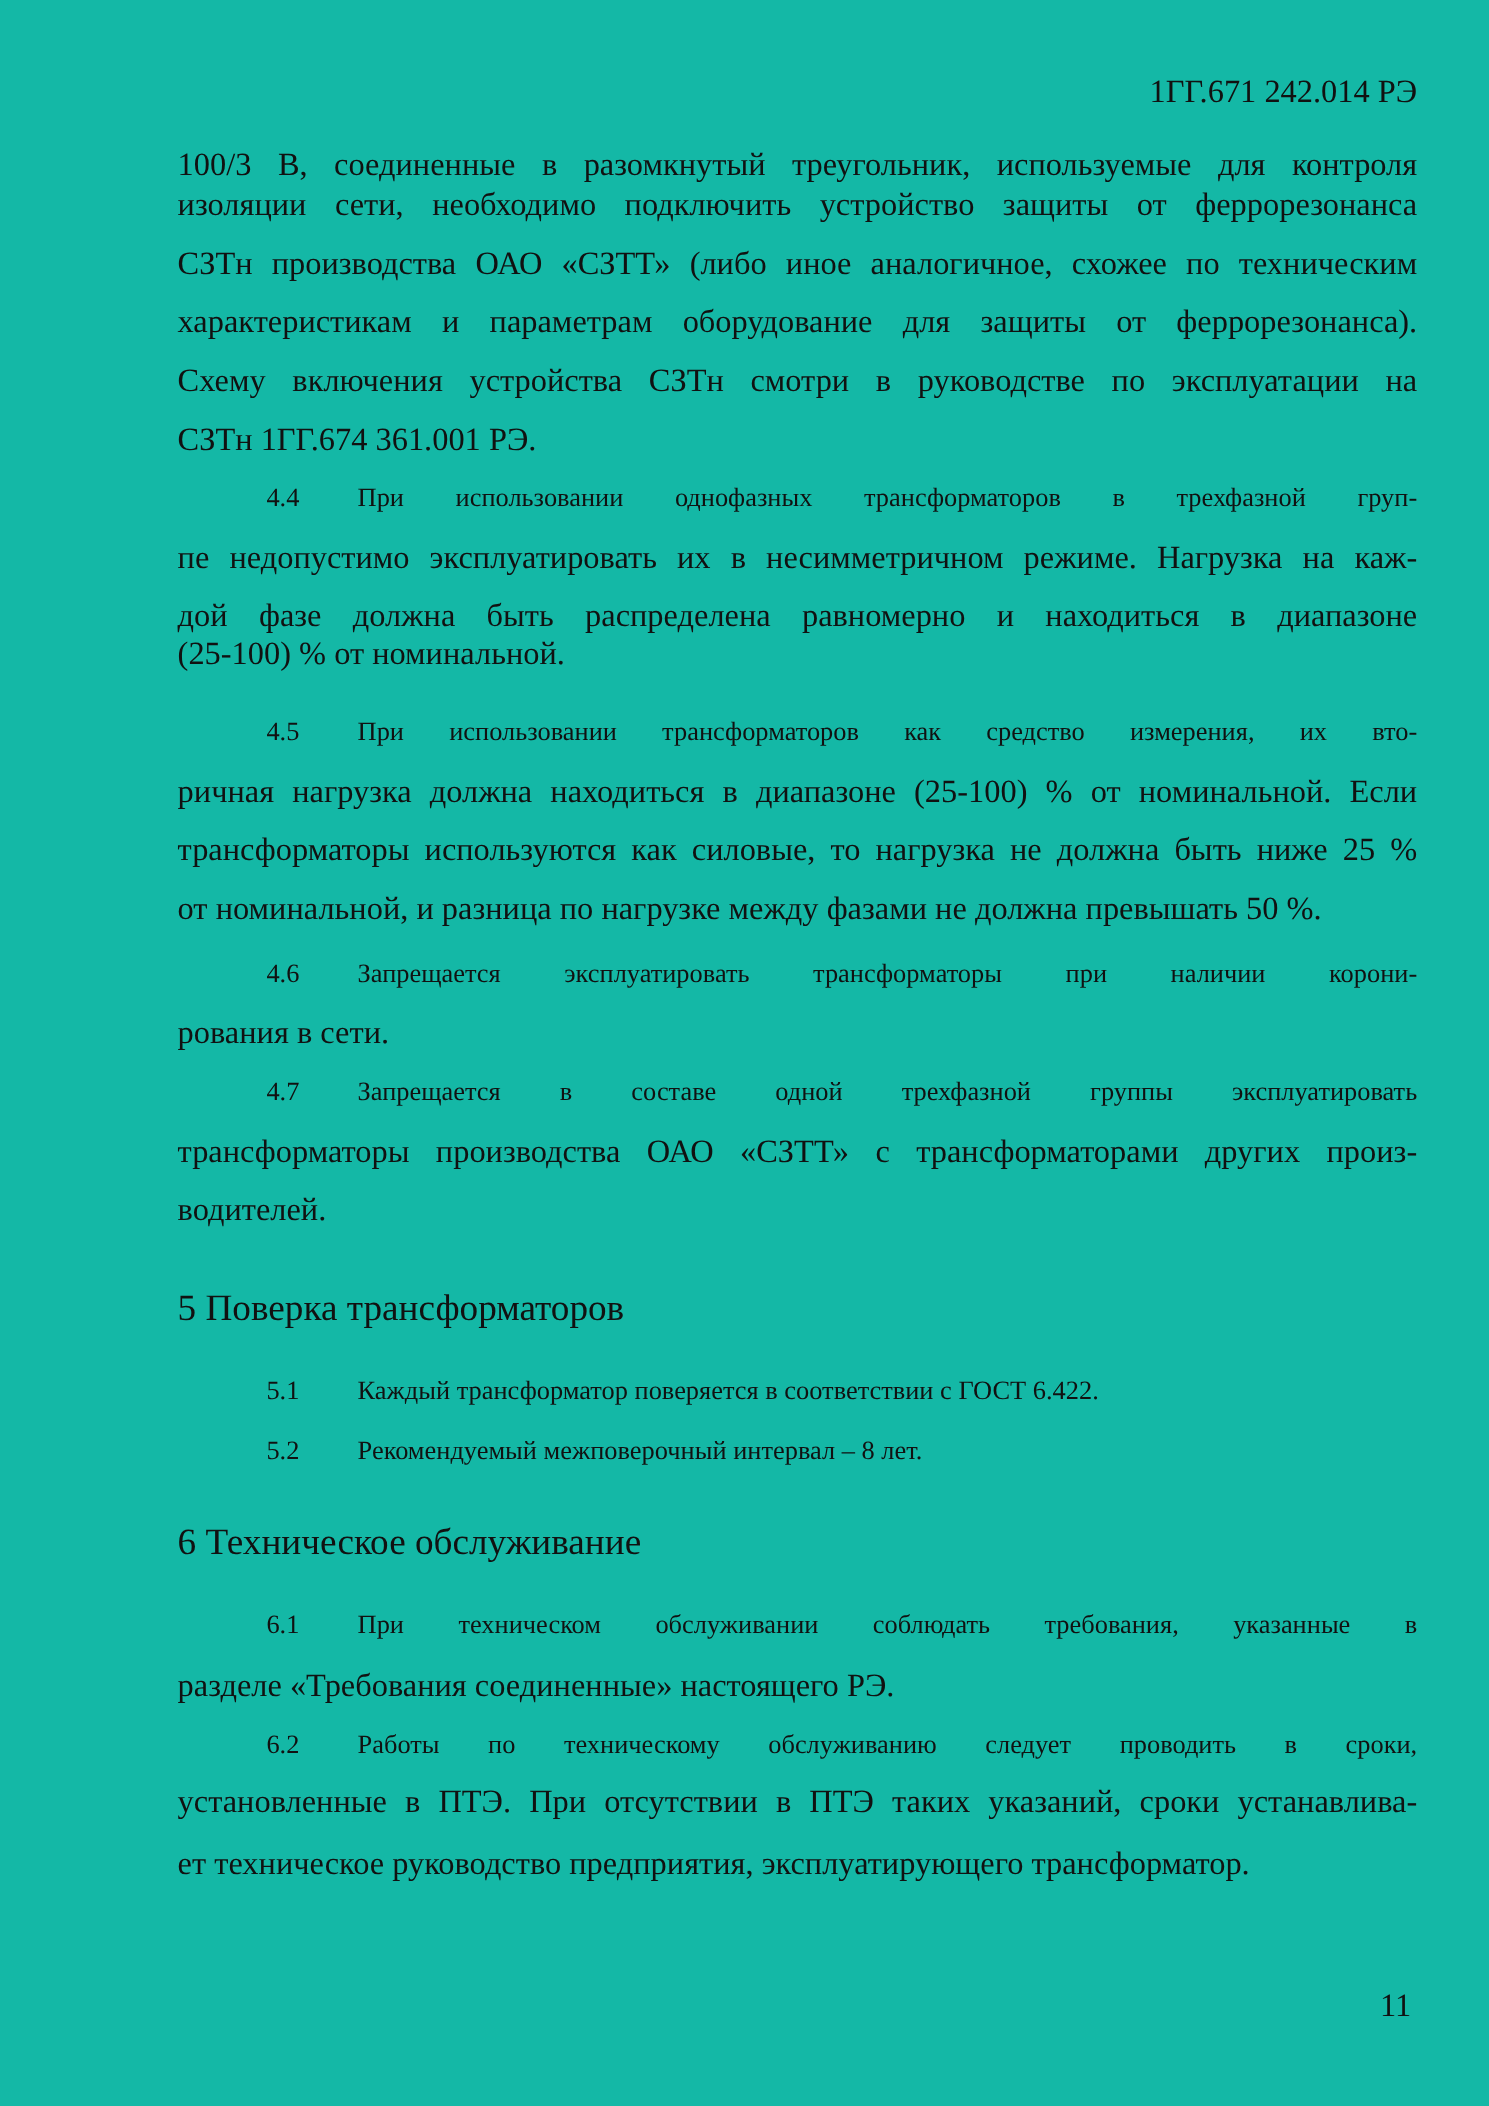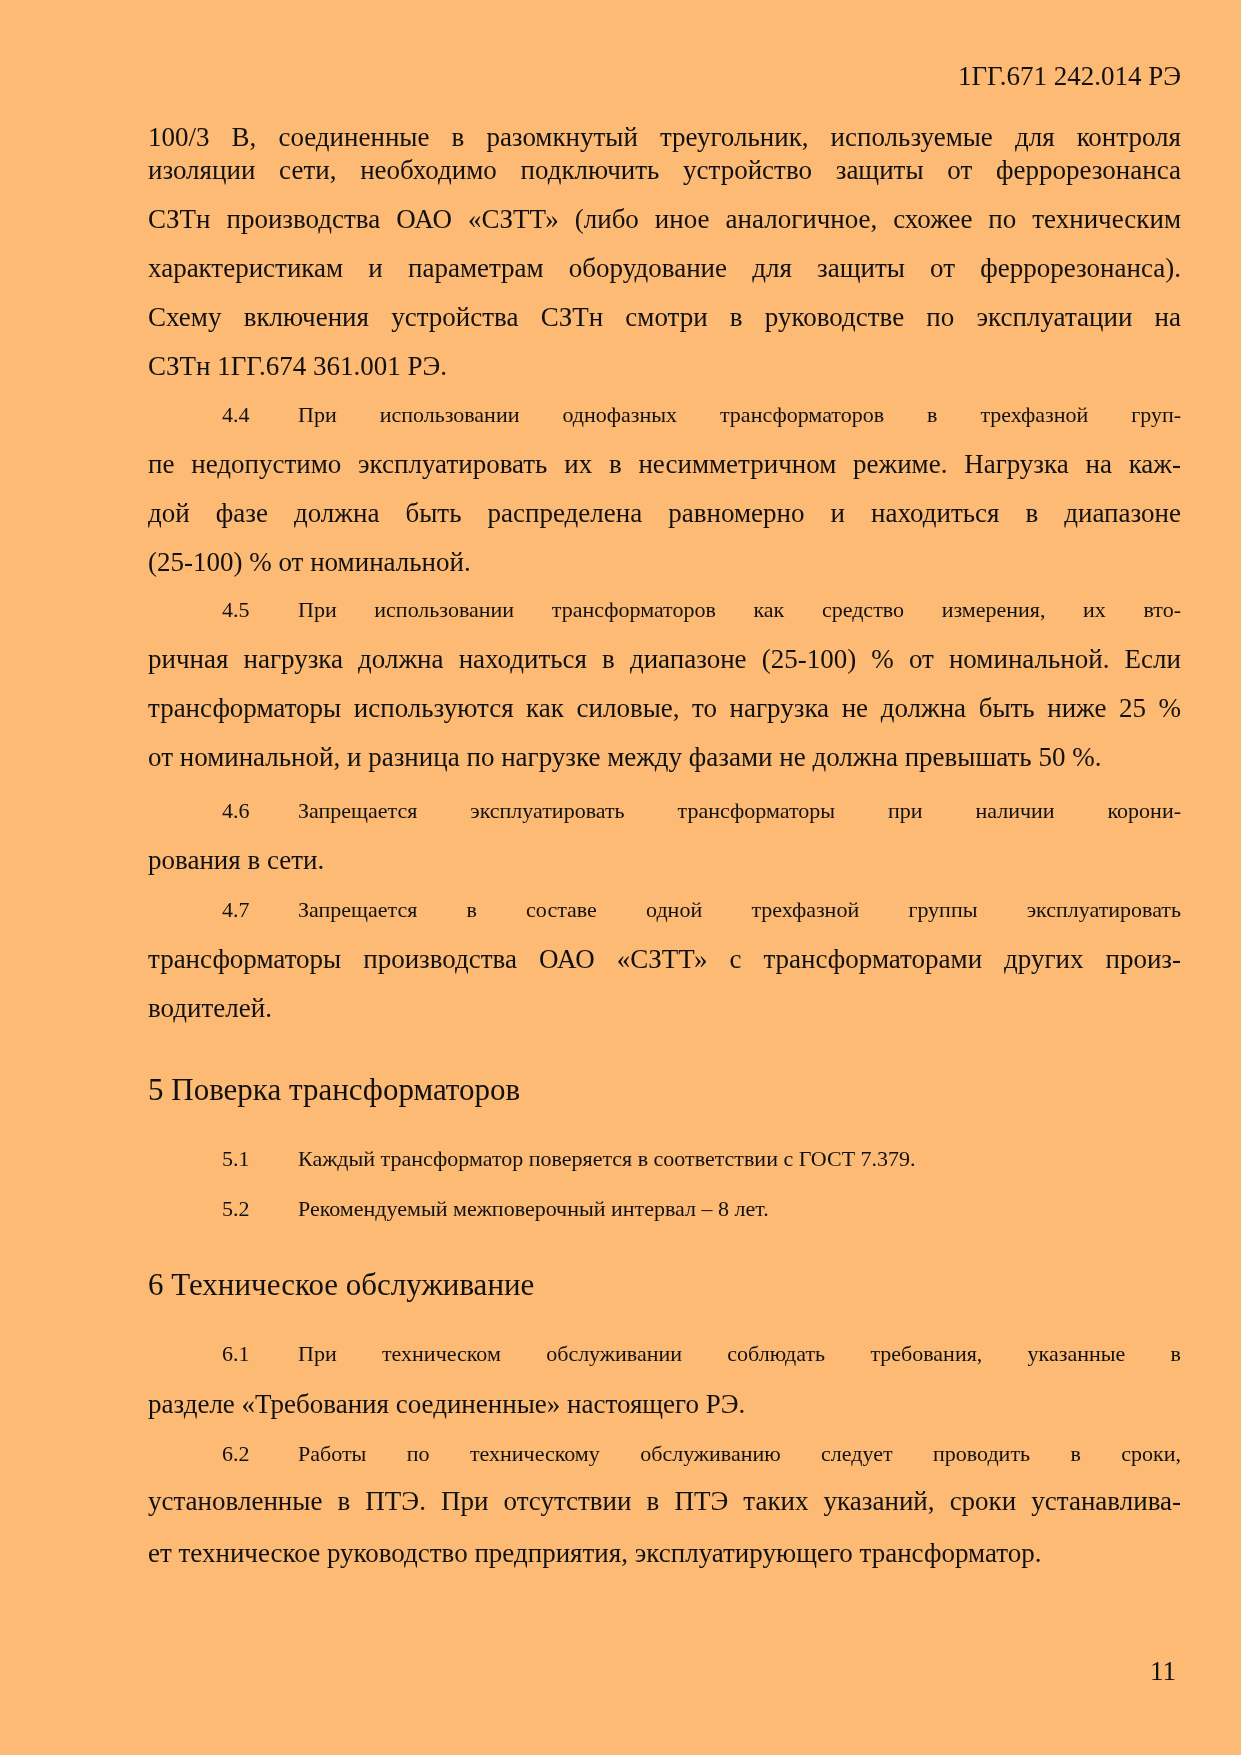--- a/index.html
+++ b/index.html
@@ -1,18 +1,18 @@
 <!DOCTYPE html>
 <html><head>
 <meta charset="utf-8">
 <style>
   html, body { margin: 0; padding: 0; background: #ffffff; }
   body { width: 1241px; height: 1755px; position: relative; overflow: hidden;
          font-family: "Liberation Serif", "DejaVu Serif", serif; color: #111111; }
-  .page { position: absolute; left: 0; top: 0; width: 1241px; height: 1755px; background: #fdba74; }
+  .page { position: absolute; left: 0; top: 0; width: 1241px; height: 1755px; background: #14b8a6; }
   .hdr { position: absolute; right: 60px; top: 60px; font-size: 27px; line-height: 32px; white-space: nowrap; }
   .ln { position: absolute; left: 148px; width: 1033px; font-size: 27px; line-height: 32px; height: 32px;
         white-space: nowrap; overflow: visible; }
   .ln.j { text-align: justify; text-align-last: justify; white-space: normal; }
   .num { display: inline-block; width: 76px; }
   .row { position: absolute; left: 222px; width: 959px; font-size: 22px; line-height: 32px; height: 32px; display: flex; white-space: nowrap; }
   .row .num { flex: 0 0 76px; }
   .row .txt { flex: 1 1 auto; }
   .row.j .txt { text-align: justify; text-align-last: justify; white-space: normal; }
   .h2 { position: absolute; left: 148px; width: 1033px; text-align: left; font-size: 31px; line-height: 36px; white-space: nowrap; }
@@ -34,21 +34,21 @@
     <div class="ln" style="top:350px">СЗТн 1ГГ.674 361.001 РЭ.</div>
   </div>
 
   <div>
     <div class="row j" style="top:399px">
       <span class="num">4.4</span>
       <span class="txt">При использовании однофазных трансформаторов в трехфазной груп-</span>
     </div>
     <div class="ln j" style="top:448px">пе недопустимо эксплуатировать их в несимметричном режиме. Нагрузка на каж-</div>
     <div class="ln j" style="top:497px">дой фазе должна быть распределена равномерно и находиться в диапазоне</div>
-    <div class="ln" style="top:546px">(25-100) % от номинальной.</div>
+    <div class="ln" style="top:528px">(25-100) % от номинальной.</div>
   </div>
 
   <div>
     <div class="row j" style="top:594px">
       <span class="num">4.5</span>
       <span class="txt">При использовании трансформаторов как средство измерения, их вто-</span>
     </div>
     <div class="ln j" style="top:643px">ричная нагрузка должна находиться в диапазоне (25-100) % от номинальной. Если</div>
     <div class="ln j" style="top:692px">трансформаторы используются как силовые, то нагрузка не должна быть ниже 25 %</div>
     <div class="ln" style="top:741px">от номинальной, и разница по нагрузке между фазами не должна превышать 50 %.</div>
@@ -67,21 +67,21 @@
       <span class="num">4.7</span>
       <span class="txt">Запрещается в составе одной трехфазной группы эксплуатировать</span>
     </div>
     <div class="ln j" style="top:943px">трансформаторы производства ОАО «СЗТТ» с трансформаторами других произ-</div>
     <div class="ln" style="top:992px">водителей.</div>
   </div>
 
   <div class="h2" style="top:1072px">5 Поверка трансформаторов</div>
   <div class="row" style="top:1143px">
     <span class="num">5.1</span>
-    <span class="txt">Каждый трансформатор поверяется в соответствии с ГОСТ 7.379.</span>
+    <span class="txt">Каждый трансформатор поверяется в соответствии с ГОСТ 6.422.</span>
   </div>
   <div class="row" style="top:1193px">
     <span class="num">5.2</span>
     <span class="txt">Рекомендуемый межповерочный интервал – 8 лет.</span>
   </div>
 
   <div class="h2" style="top:1267px">6 Техническое обслуживание</div>
 
   <div>
     <div class="row j" style="top:1338px">

